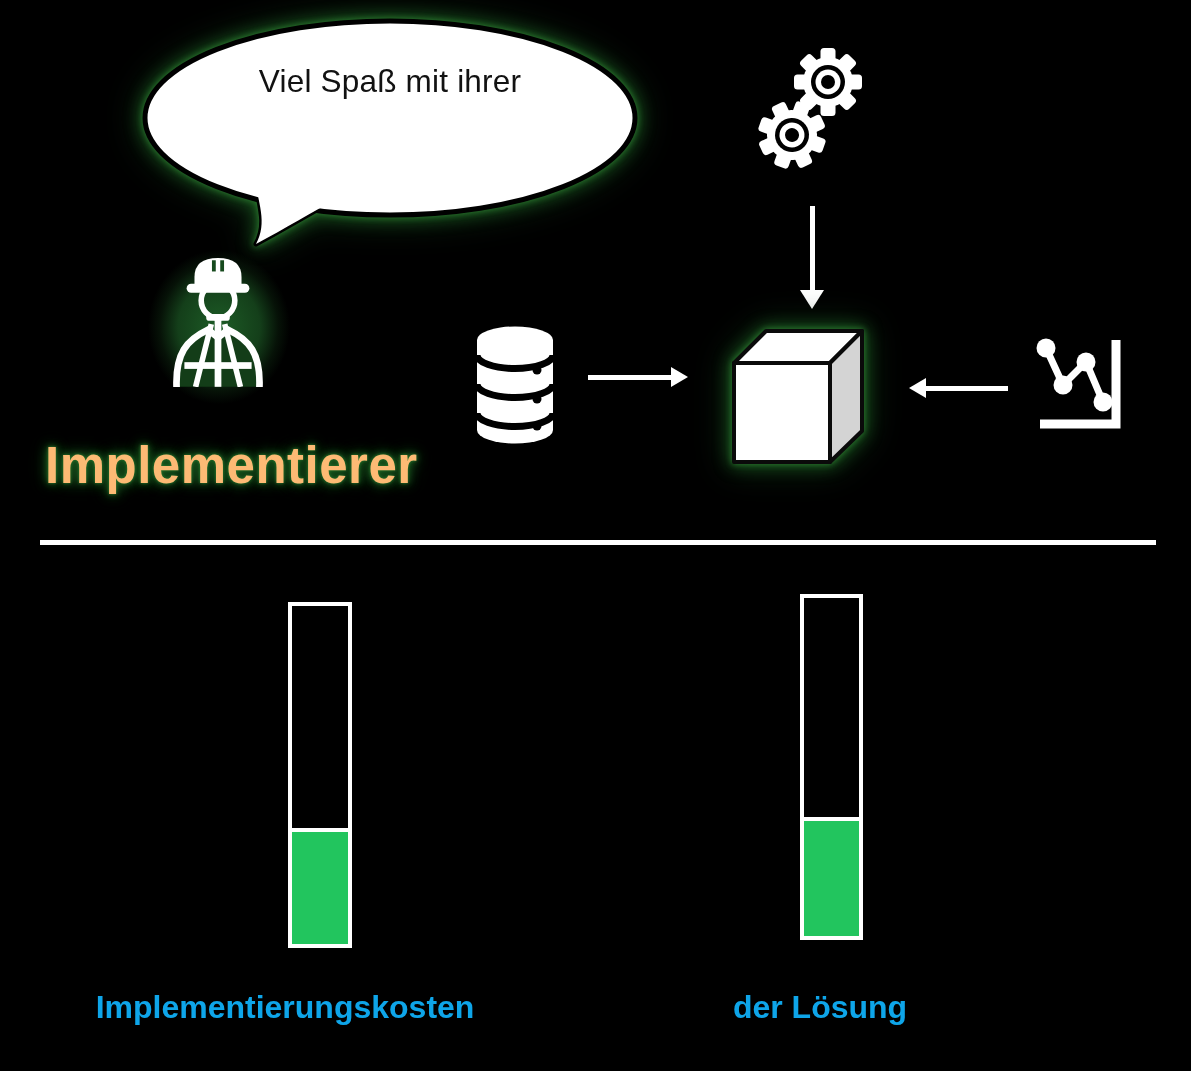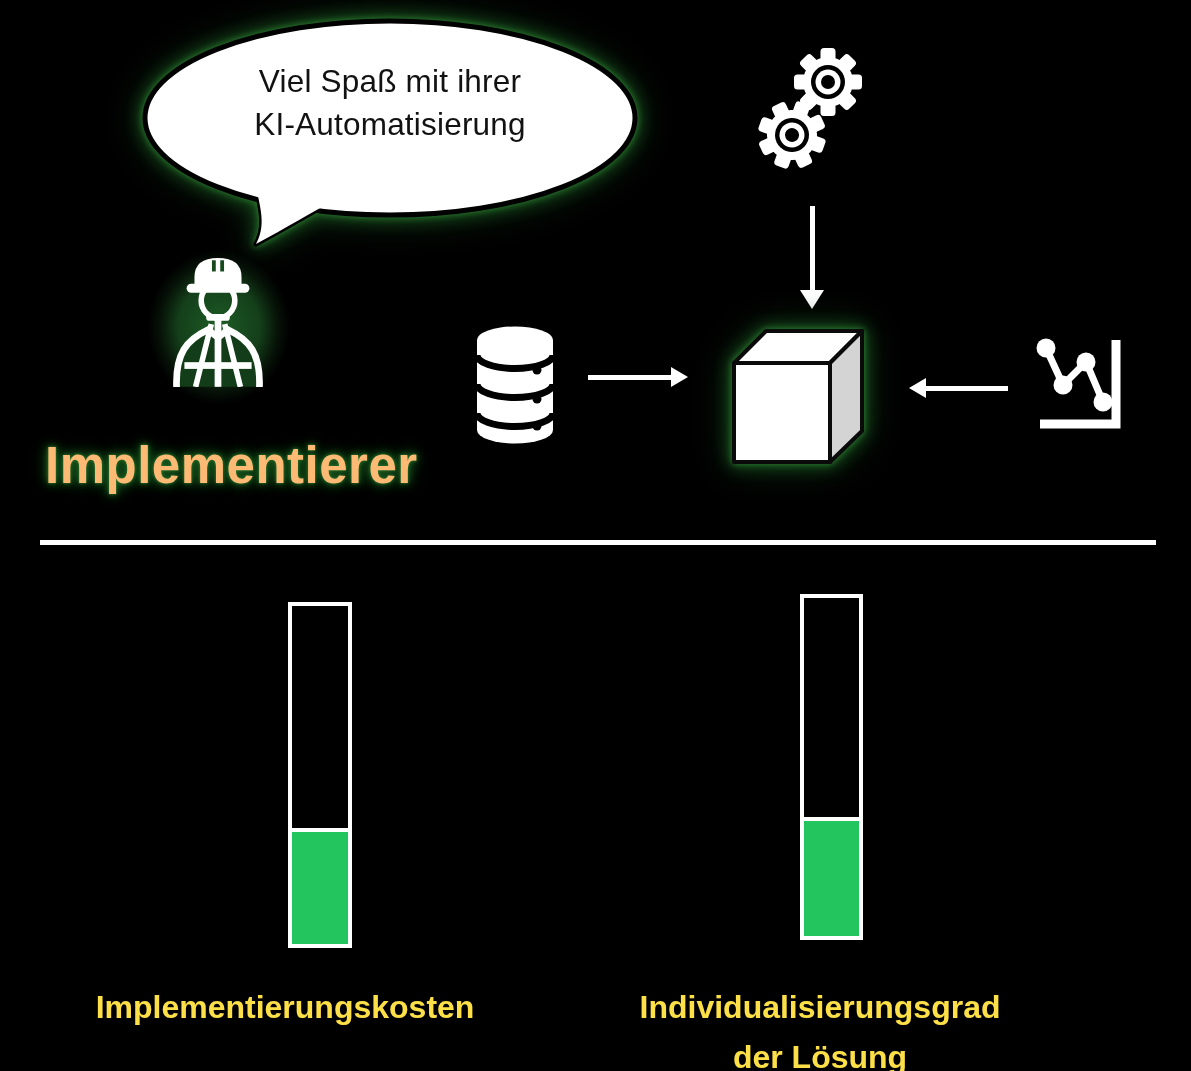--- a/index.html
+++ b/index.html
@@ -48,36 +48,35 @@
 
   
   .divider{left:40px;top:540px;width:1116px;height:5px;background:#fff;}
 
   
   .gauge{position:absolute;width:64px;height:346px;border:4px solid #fff;background:#000;box-sizing:border-box;}
   .gauge-inner{position:absolute;inset:0;}
   .gauge-fill{position:absolute;left:0;right:0;bottom:0;background:#22C55E;}
   .gauge-sep{position:absolute;left:0;right:0;height:4px;background:#fff;}
   .gauge-label{
-    position:absolute;color:#fde047;font-weight:700;font-size:32px;line-height:50px;text-align:center;width:520px;
+    position:absolute;color:#0ea5e9;font-weight:700;font-size:32px;line-height:50px;text-align:center;width:520px;
   }
 </style>
 </head>
 <body>
 
 <div class="stage">
 
   <svg class="abs bubble-svg glow" width="504" height="236" viewBox="0 0 504 236">
     <path d="M116,158 C120,188 130,206 118,228 C148,212 172,197 204,180 Z" fill="#ffffff" stroke="#000000" stroke-width="5" stroke-linejoin="round"></path>
     <ellipse cx="252" cy="102" rx="245" ry="97" fill="#ffffff" stroke="#000000" stroke-width="5"></ellipse>
     <path d="M116,158 C120,188 130,206 118,228 C148,212 172,197 204,180 Z" fill="#ffffff"></path>
   </svg>
   <div class="abs bubble-text">
     <div>Viel Spaß mit ihrer</div>
-    <div>KI-Automatisierung</div>
   </div>
 
   <div class="abs worker-glow"></div>
   <svg class="abs" style="left:162px;top:250px;" width="112" height="137" viewBox="0 0 100 122">
     <ellipse cx="50" cy="45" rx="15" ry="15.5" fill="none" stroke="#ffffff" stroke-width="5"></ellipse>
     <path d="M29,32 L29,24 Q29,7 50,7 Q71,7 71,24 L71,32 Z" fill="#ffffff"></path>
     <rect x="44.6" y="9" width="3.4" height="10" fill="#164a1d"></rect>
     <rect x="52" y="9" width="3.4" height="10" fill="#164a1d"></rect>
     <rect x="22" y="30" width="56" height="8" rx="4" fill="#ffffff"></rect>
     <path d="M13,122 C12,92 22,80 41,71 L50,78 L59,71 C78,80 88,92 87,122 Z" fill="#133d18"></path>
@@ -180,17 +179,16 @@
     <div>Implementierungskosten</div>
   </div>
 
   <div class="gauge" style="left:800px;top:594px;width:63px;">
     <div class="gauge-inner">
       <div class="gauge-fill" style="height: 34%;"></div>
       <div class="gauge-sep" style="bottom: 34%;"></div>
     </div>
   </div>
   <div class="gauge-label" style="left:560px;top:982px;">
-    <div>Individualisierungsgrad</div>
     <div>der Lösung</div>
   </div>
 
 </div>
 
 </body></html>

